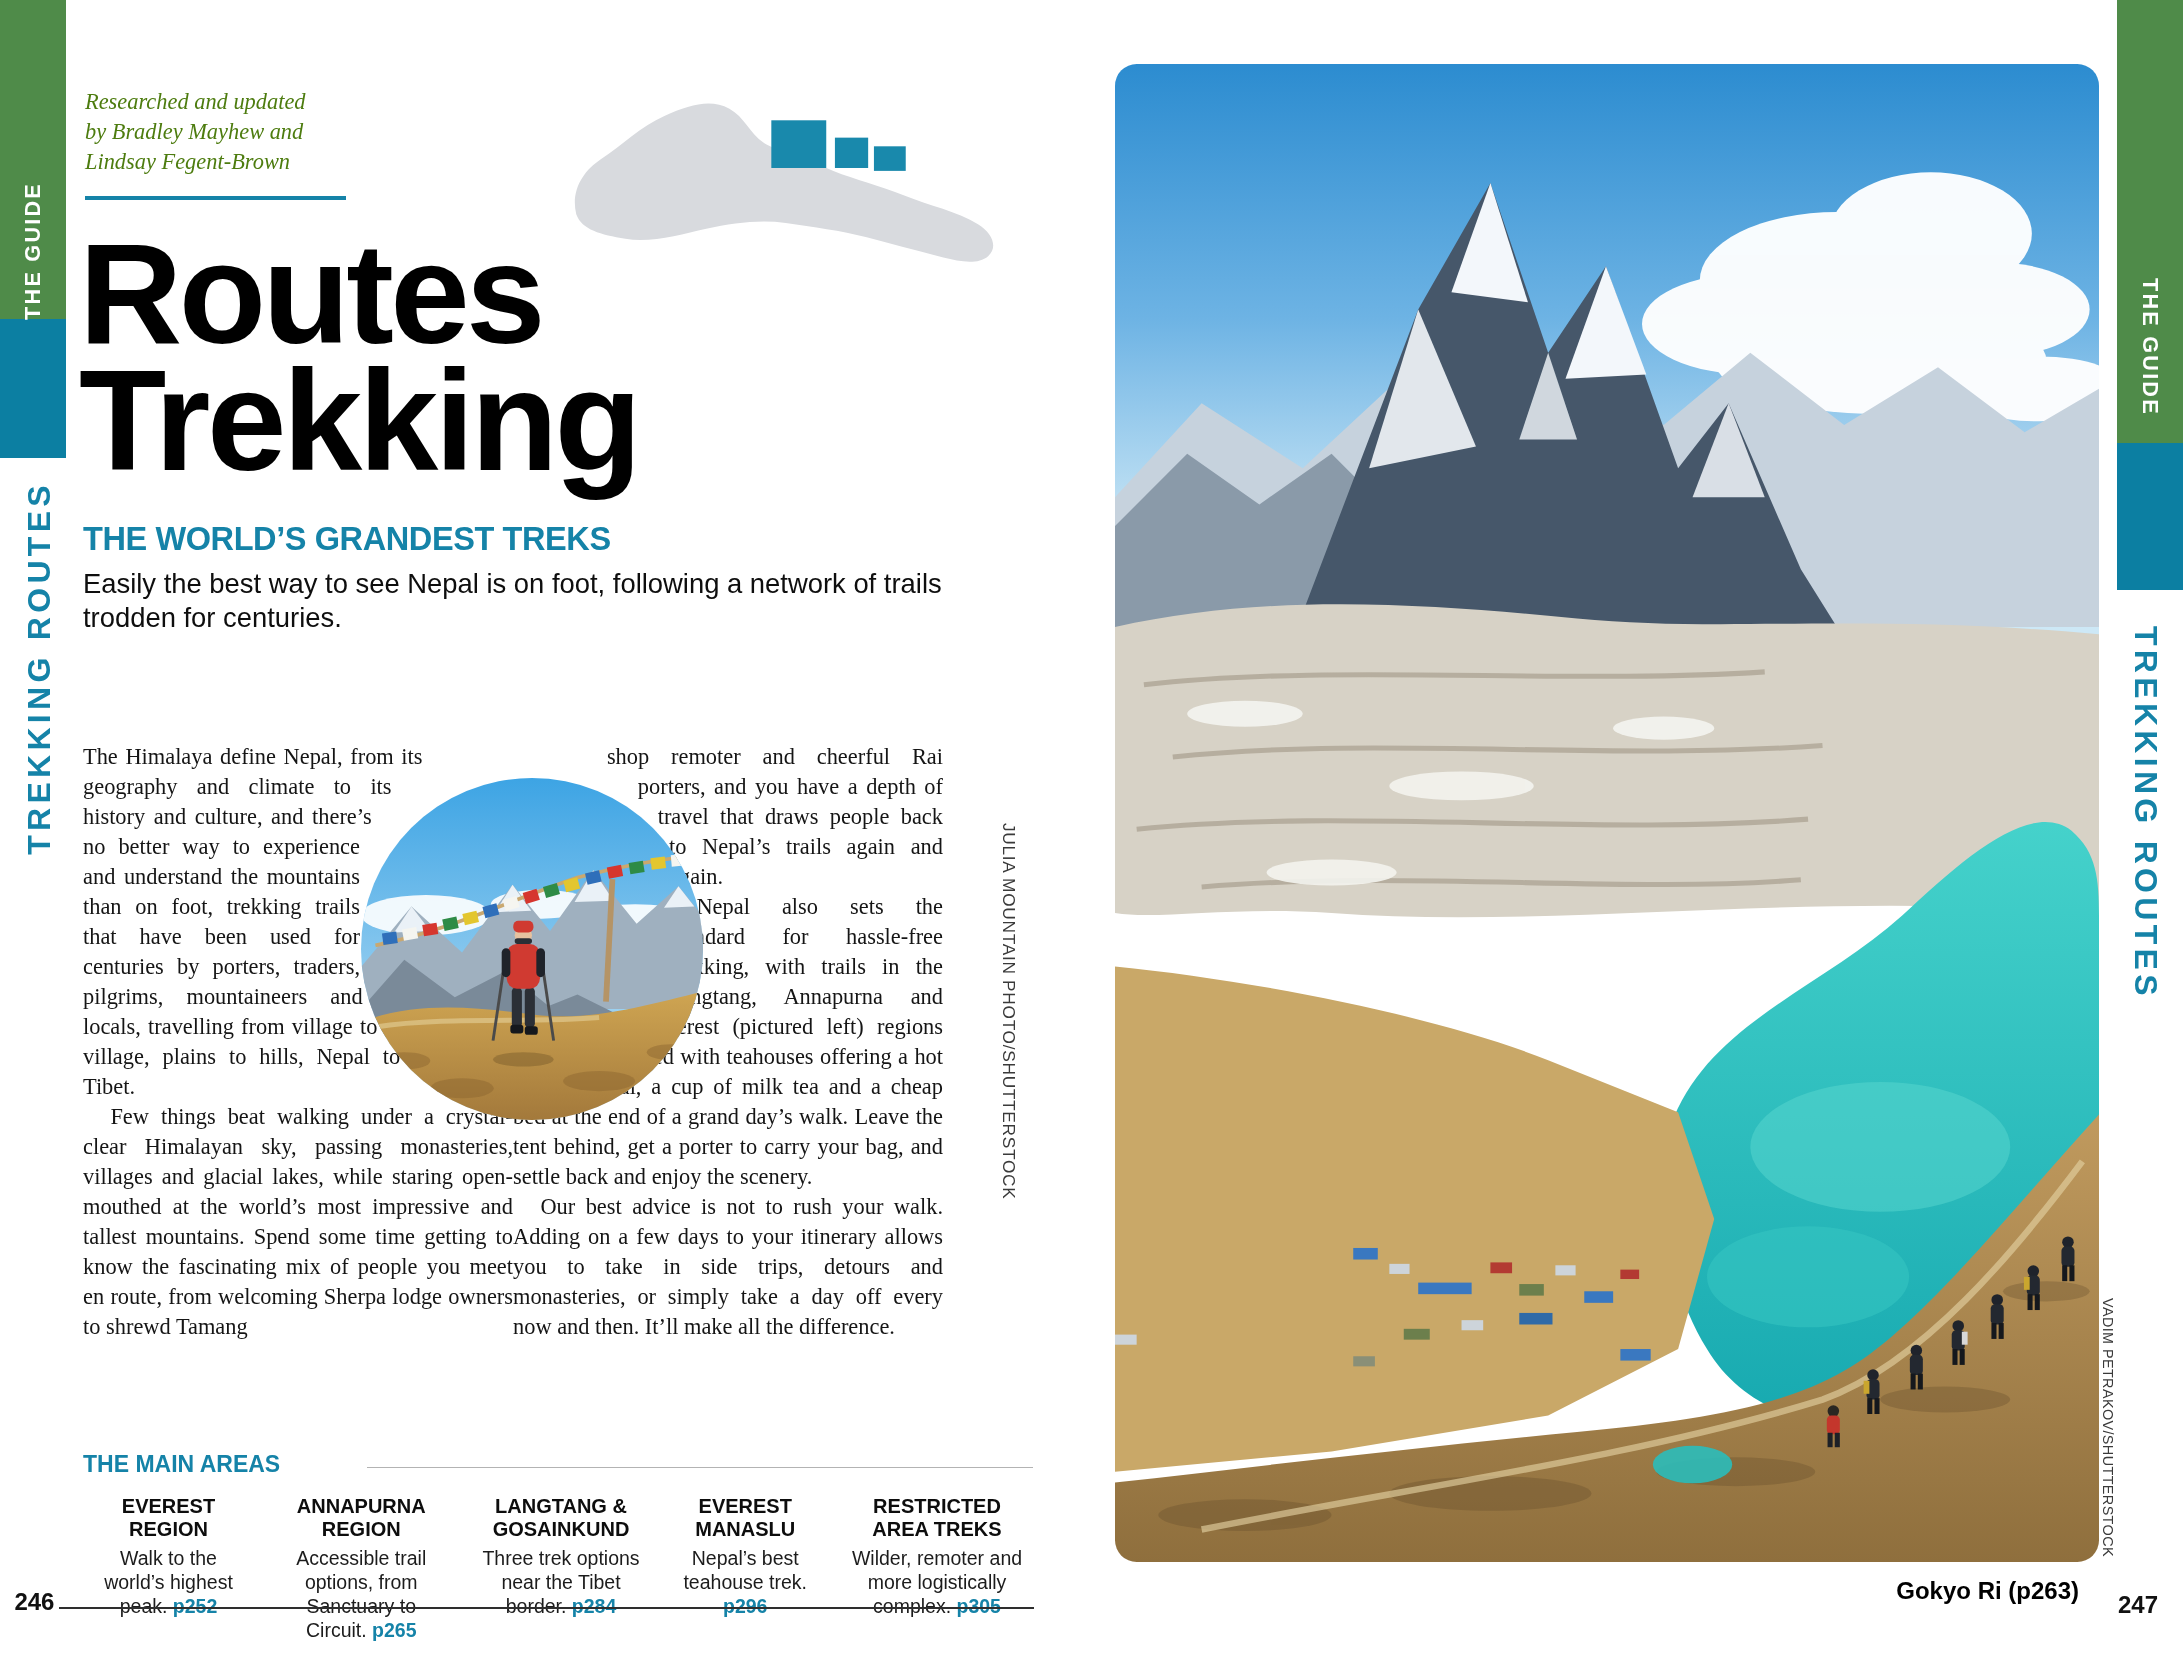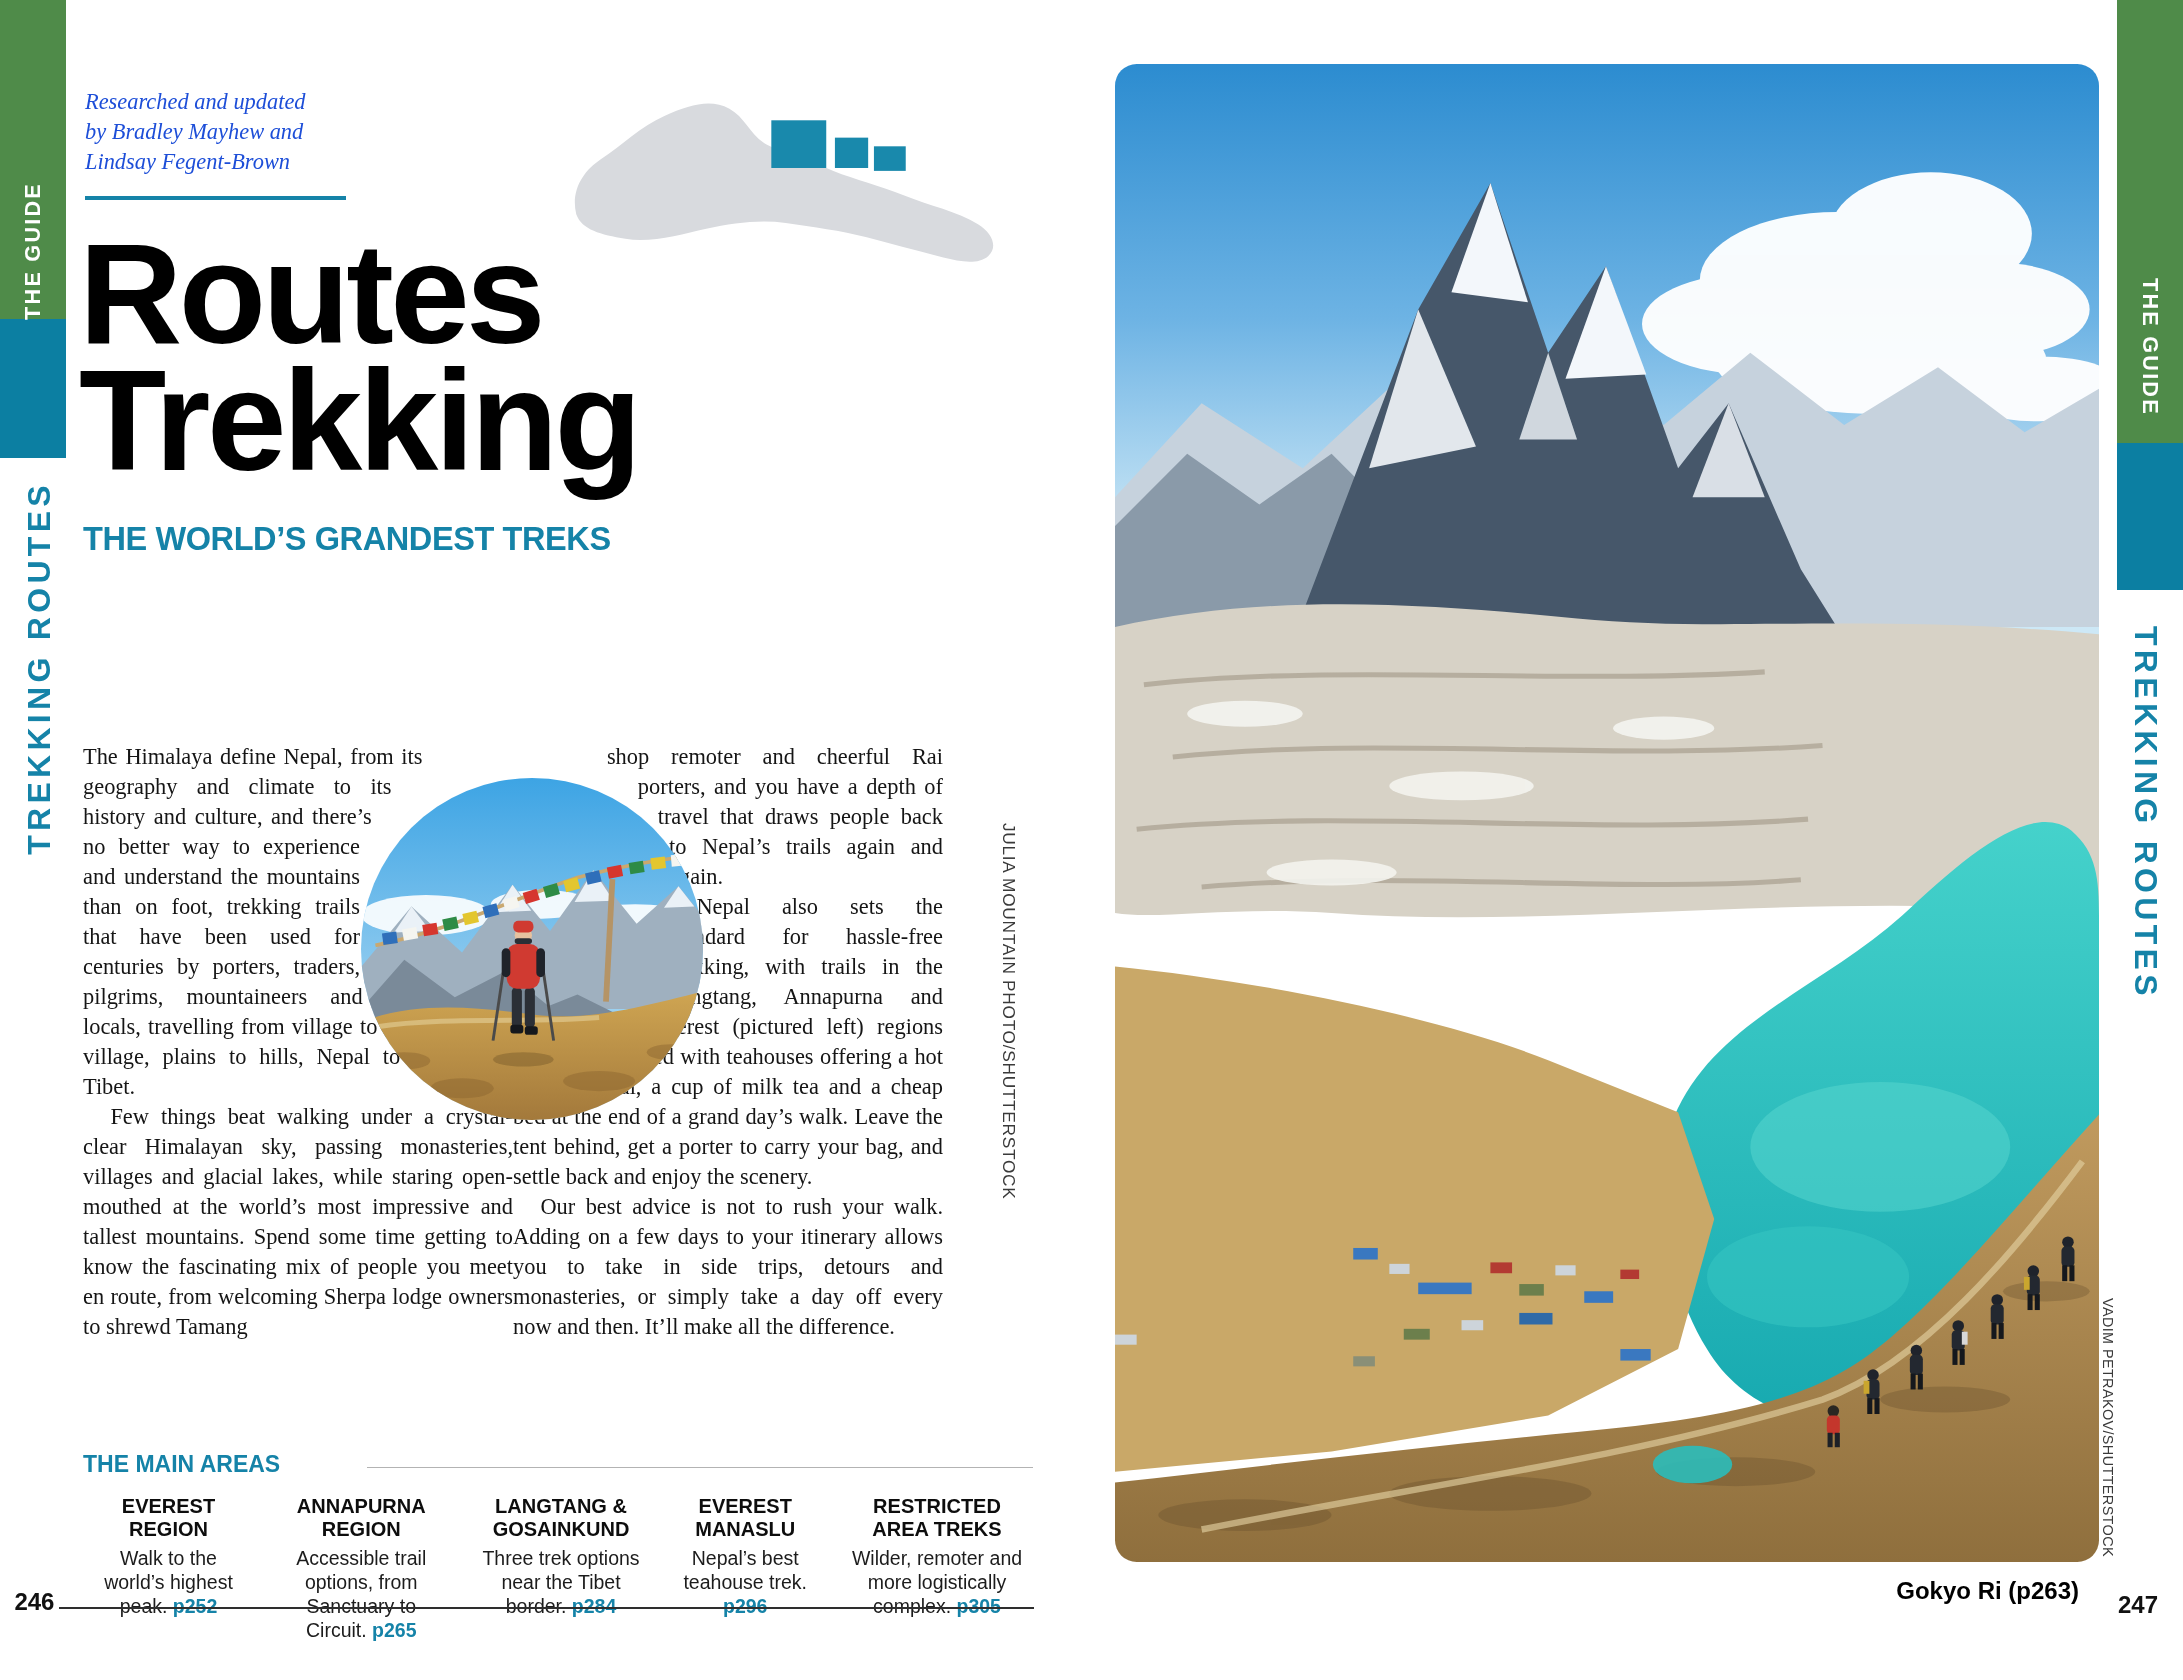--- a/index.html
+++ b/index.html
@@ -15,21 +15,21 @@
   .tabBlueR{position:absolute;left:2117px;top:443px;width:66px;height:147px;background:#0c7fa2;}
   .tabGuideR{position:absolute;left:2117px;top:257px;width:66px;height:180px;display:flex;align-items:center;justify-content:center;}
   .tabRoutesR{position:absolute;left:2108px;top:618px;width:75px;height:390px;display:flex;align-items:center;justify-content:center;}
   .vUp{writing-mode:vertical-rl;transform:rotate(180deg);}
   .vDown{writing-mode:vertical-rl;}
   .tabTextWhite{color:#fff;font-weight:bold;font-size:21.7px;letter-spacing:2.2px;}
   .tabTextTeal{color:#1583a8;font-weight:bold;font-size:32px;letter-spacing:4.3px;}
 
   
   .authorNote{position:absolute;left:85px;top:87px;font-family:"Liberation Serif",serif;
-              font-style:italic;font-size:22.4px;line-height:1.34;color:#1d4ed8;}
+              font-style:italic;font-size:22.4px;line-height:1.34;color:#4d7c0f;}
   .authorRule{position:absolute;left:85px;top:196px;width:261px;height:3.6px;background:#1583a8;}
   .nepalMap{position:absolute;left:556px;top:56px;width:448px;height:276px;}
   .bigTitle{position:absolute;left:79px;top:230px;font-size:143px;font-weight:bold;
             letter-spacing:-3.6px;line-height:127px;color:#000;}
   .subtitle{position:absolute;left:83px;top:521px;font-size:32.5px;font-weight:bold;
             letter-spacing:-0.4px;color:#1583a8;}
   .intro{position:absolute;left:83px;top:567px;width:917px;font-size:27.4px;line-height:1.24;color:#0e0e0e;}
 
   .bodyCols{position:absolute;left:83px;top:742px;width:895px;display:flex;}
   .bodyCols .col{width:430px;font-family:"Liberation Serif",serif;font-size:22.4px;
@@ -101,20 +101,21 @@
     <rect x="298" y="88" width="76" height="66" fill="#1989ac"></rect>
     <rect x="386" y="112" width="46" height="42" fill="#1989ac"></rect>
     <rect x="440" y="124" width="44" height="34" fill="#1989ac"></rect>
   </svg>
 
   <div class="bigTitle">
     <div>Routes</div>
     <div>Trekking</div>
   </div>
   <div class="subtitle">THE WORLD’S GRANDEST TREKS</div>
+  <div class="intro">Easily the best way to see Nepal is on foot, following a network of trails trodden for centuries.</div>
 
   <div class="bodyCols">
     <div class="col">
       <div class="spacerR"></div>
       <p>The Himalaya define Nepal, from its geography and climate to its history and culture, and there’s no better way to experience and understand the mountains than on foot, trekking trails that have been used for centuries by porters, traders, pilgrims, mountaineers and locals, travelling from village to village, plains to hills, Nepal to Tibet.</p>
       <p class="ind">Few things beat walking under a crystal-clear Himalayan sky, passing monasteries, villages and glacial lakes, while staring open-mouthed at the world’s most impressive and tallest mountains. Spend some time getting to know the fascinating mix of people you meet en route, from welcoming Sherpa lodge owners to shrewd Tamang</p>
     </div>
     <div class="col">
       <div class="spacerL"></div>
       <p>shop remoter and cheerful Rai porters, and you have a depth of travel that draws people back to Nepal’s trails again and again.</p>

